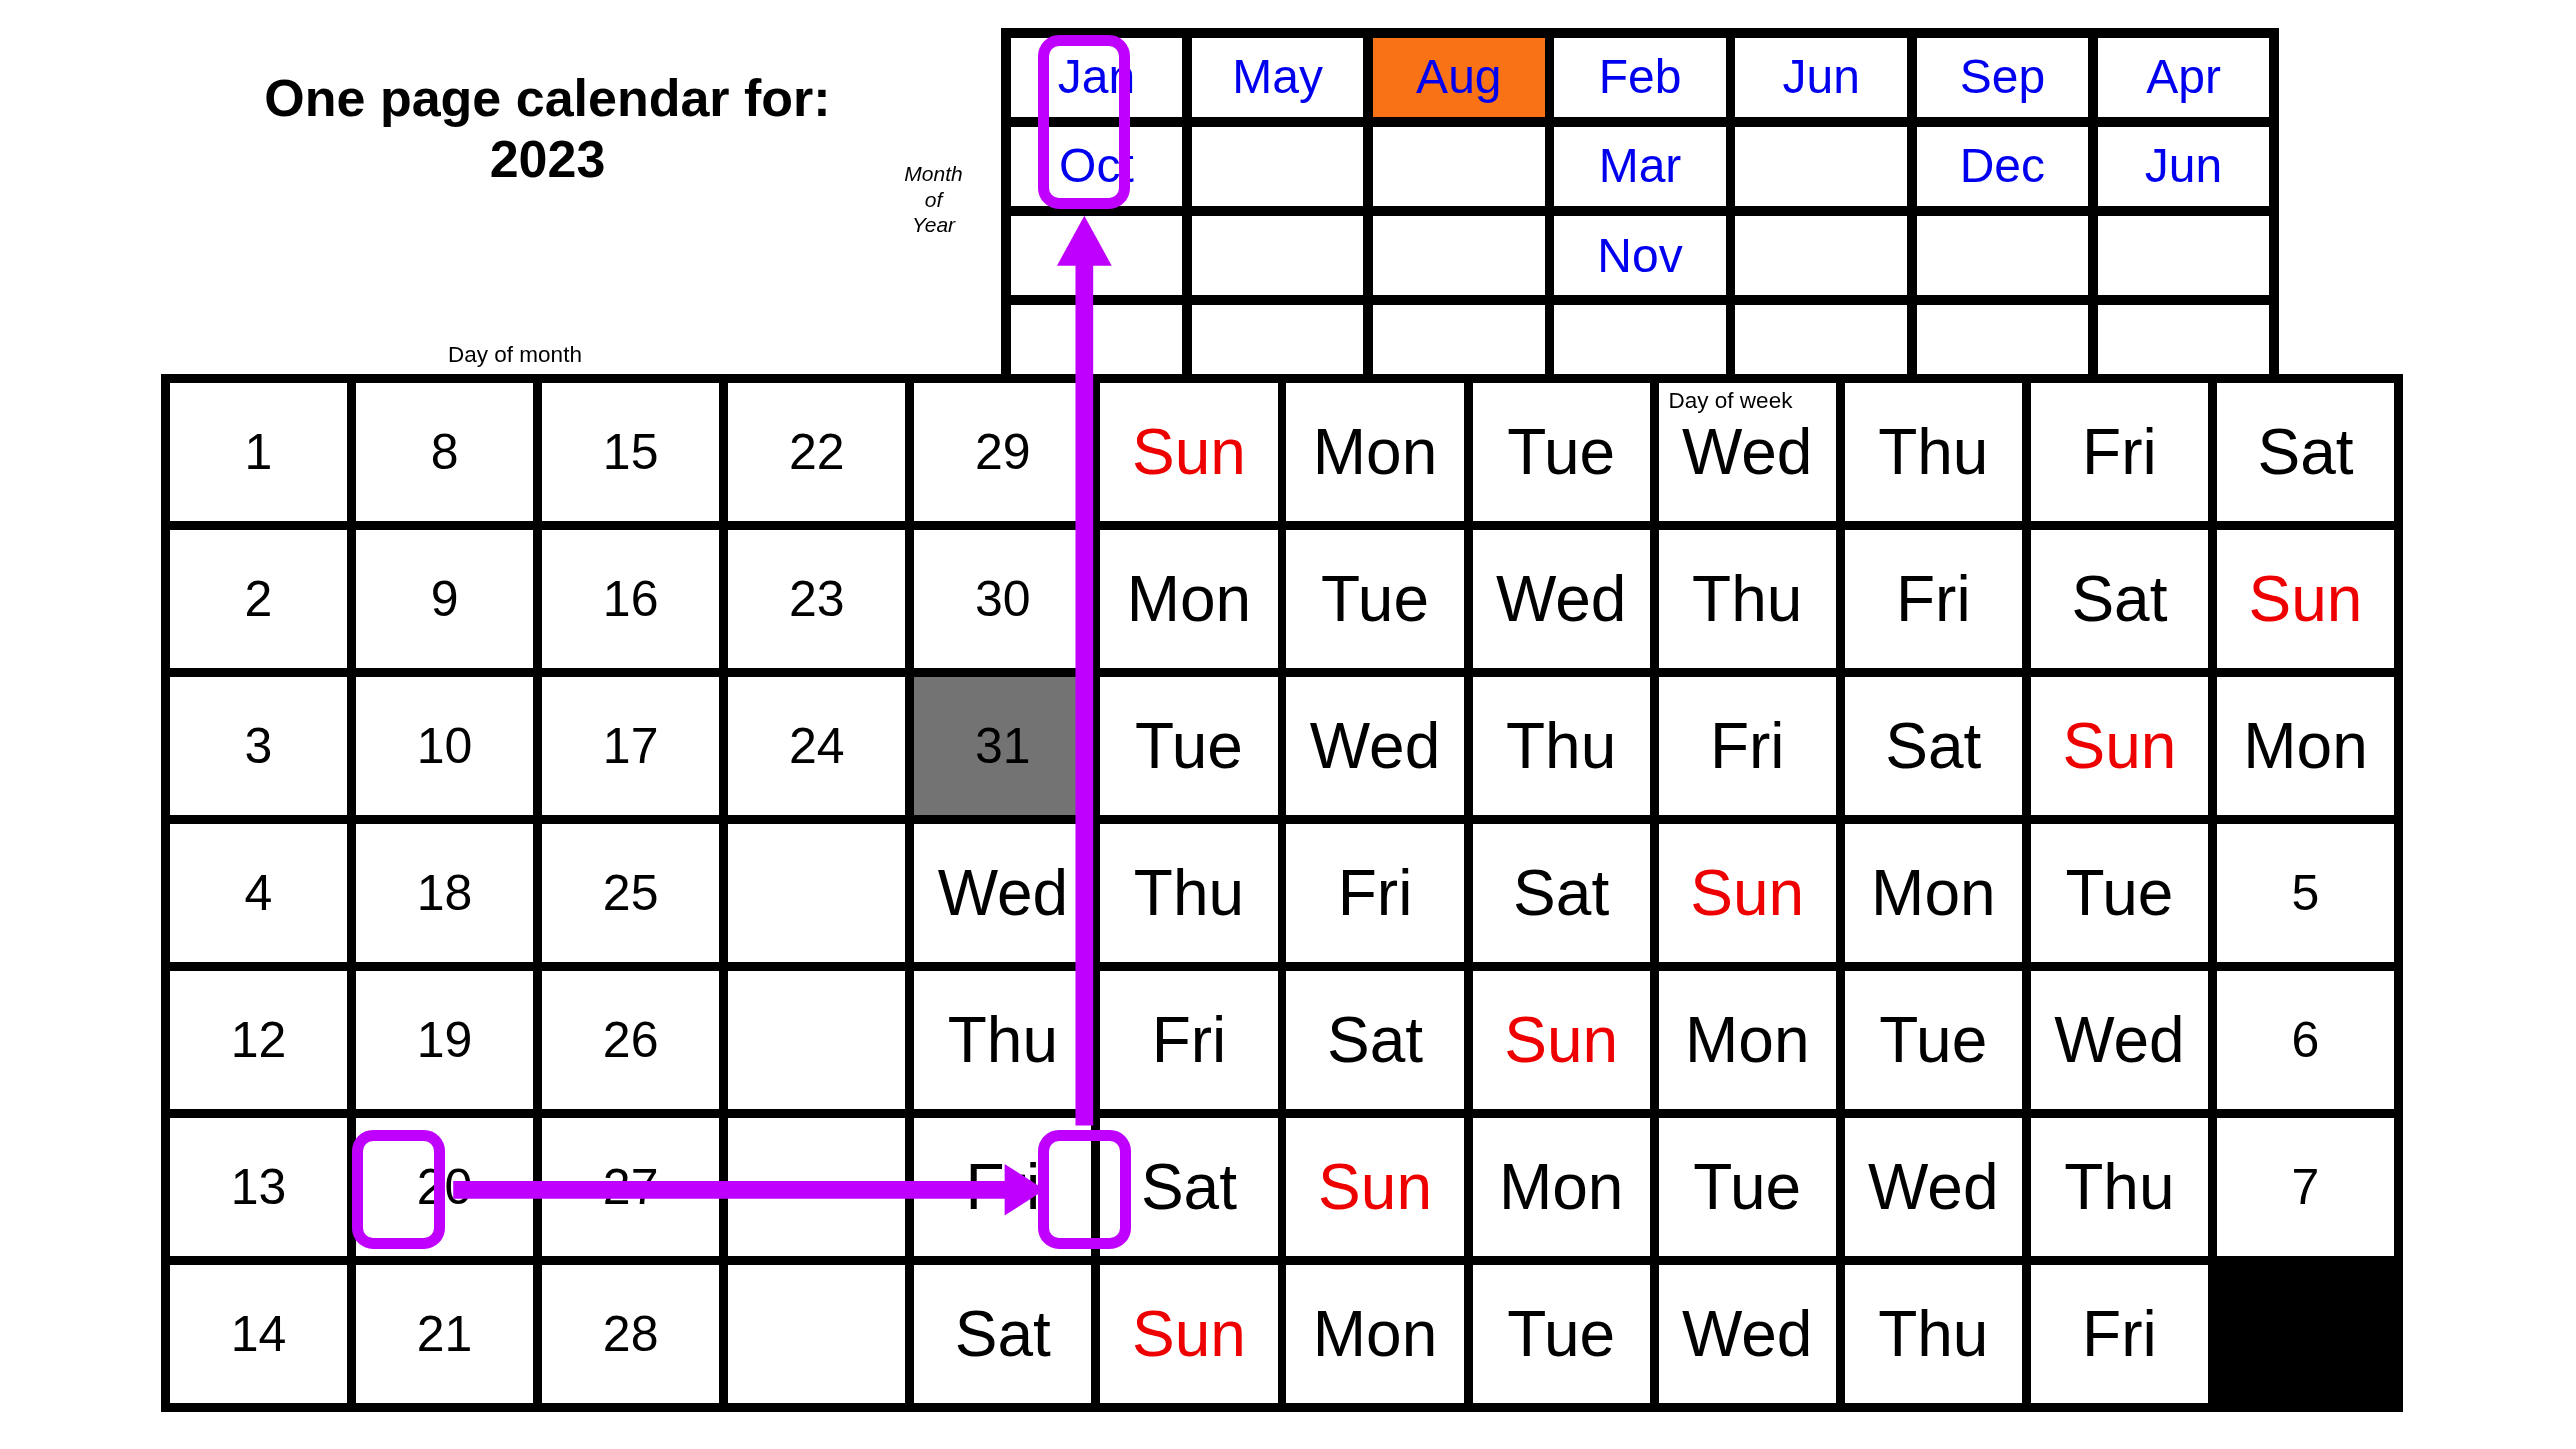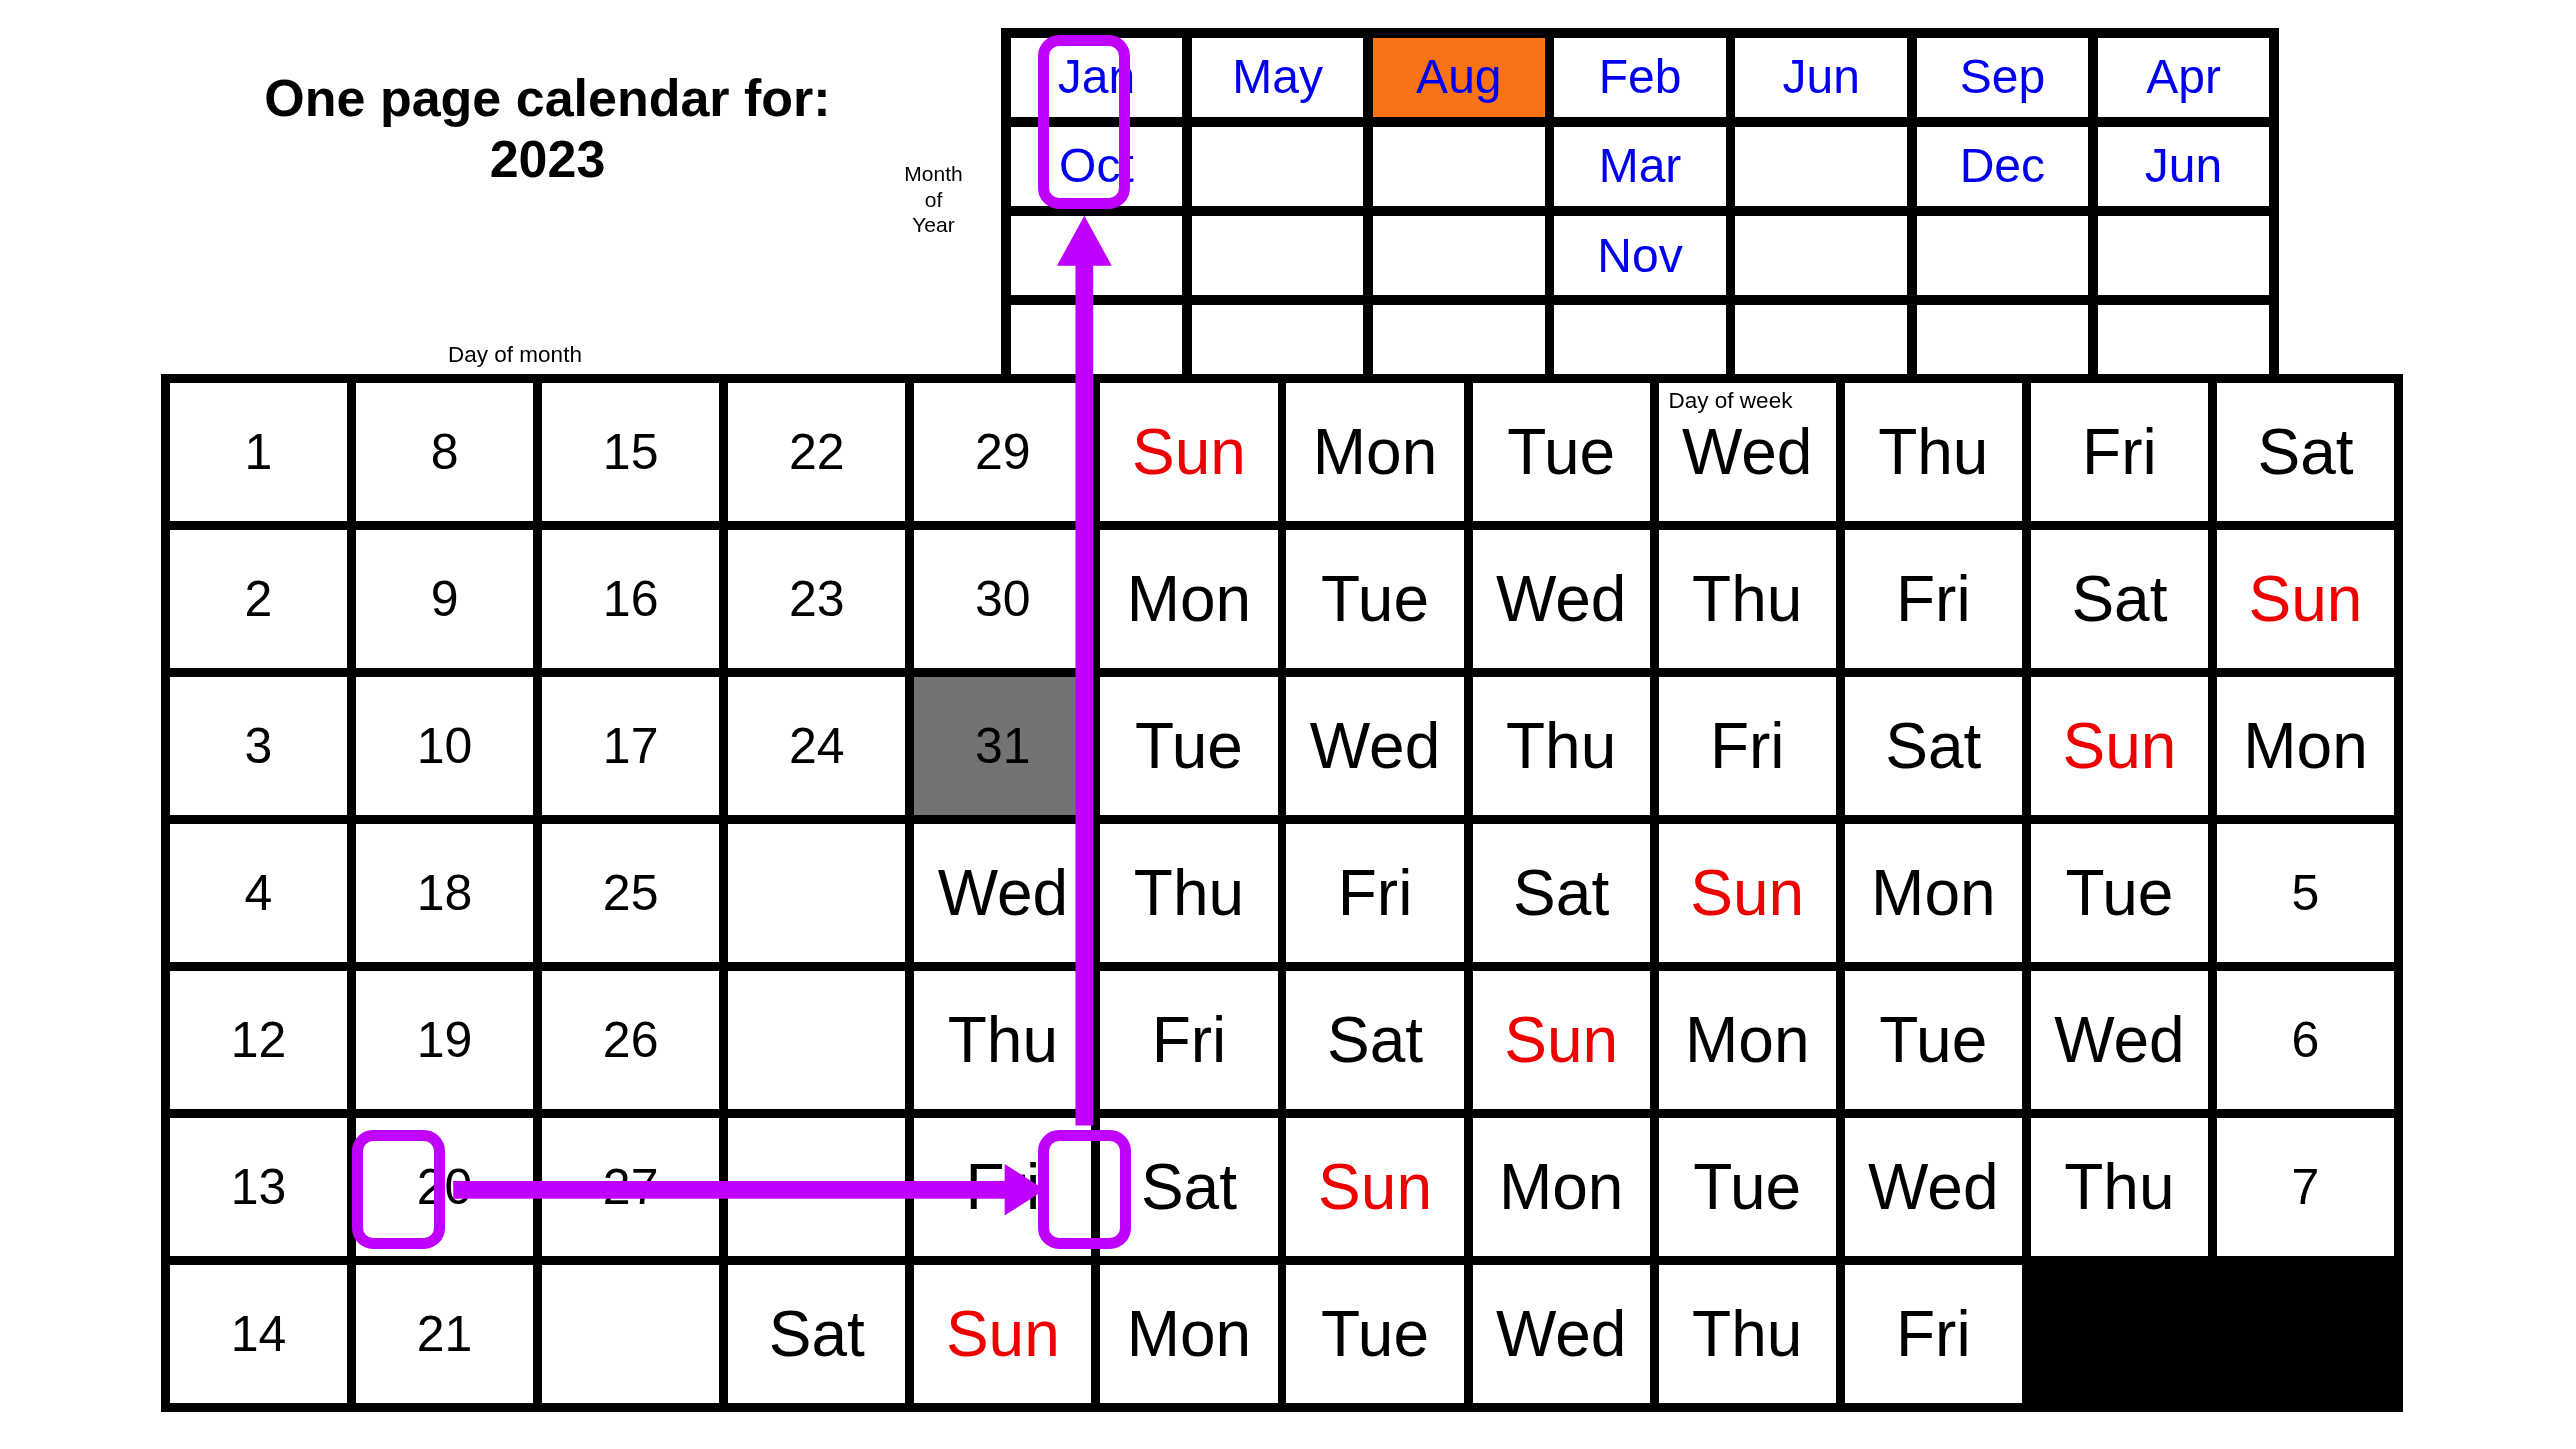--- a/index.html
+++ b/index.html
@@ -8,21 +8,21 @@
 
   
   #title-block{position:absolute;left:121px;top:68px;width:853px;text-align:center;
                font-size:52px;font-weight:bold;line-height:1.18;color:#000;}
   #title-line1{display:block;}
   #title-line2{display:block;}
 
   
   #month-of-year-label{position:absolute;left:877px;top:161px;width:113px;text-align:center;
                        font-size:21px;line-height:1.22;color:#000;}
-  #month-of-year-label span{display:block;}
+  #month-of-year-label span{display:block;font-style:italic;}
   #day-of-month-label{position:absolute;left:386px;top:342px;width:258px;text-align:center;
                       font-size:22.5px;color:#000;}
   #day-of-week-label{position:absolute;left:1626px;top:388px;width:209px;text-align:center;
                      font-size:22.5px;color:#000;z-index:6;}
 
   
   .grid-frame{position:absolute;background:#000;box-sizing:border-box;}
 
   
   #month-grid{left:1001px;top:28px;width:1278px;height:366px;
@@ -171,20 +171,21 @@
     <div class="cell dow" style="background: rgb(255, 255, 255);">Fri</div>
     <div class="cell dow" style="background: rgb(255, 255, 255);">Sat</div>
     <div class="cell dow sunday" style="color: rgb(238, 0, 0); background: rgb(255, 255, 255);">Sun</div>
     <div class="cell dow" style="background: rgb(255, 255, 255);">Mon</div>
     <div class="cell dow" style="background: rgb(255, 255, 255);">Tue</div>
     <div class="cell dow" style="background: rgb(255, 255, 255);">Wed</div>
     <div class="cell dow" style="background: rgb(255, 255, 255);">Thu</div>
     <div class="cell dom" style="background: rgb(255, 255, 255);">7</div>
     <div class="cell dom" style="background: rgb(255, 255, 255);">14</div>
     <div class="cell dom" style="background: rgb(255, 255, 255);">21</div>
+    <div class="cell dom" style="background: rgb(255, 255, 255);">28</div>
     <div class="cell dom" style="background: rgb(255, 255, 255);"></div>
     <div class="cell dow" style="background: rgb(255, 255, 255);">Sat</div>
     <div class="cell dow sunday" style="color: rgb(238, 0, 0); background: rgb(255, 255, 255);">Sun</div>
     <div class="cell dow" style="background: rgb(255, 255, 255);">Mon</div>
     <div class="cell dow" style="background: rgb(255, 255, 255);">Tue</div>
     <div class="cell dow" style="background: rgb(255, 255, 255);">Wed</div>
     <div class="cell dow" style="background: rgb(255, 255, 255);">Thu</div>
     <div class="cell dow" style="background: rgb(255, 255, 255);">Fri</div>
   </div>
 

